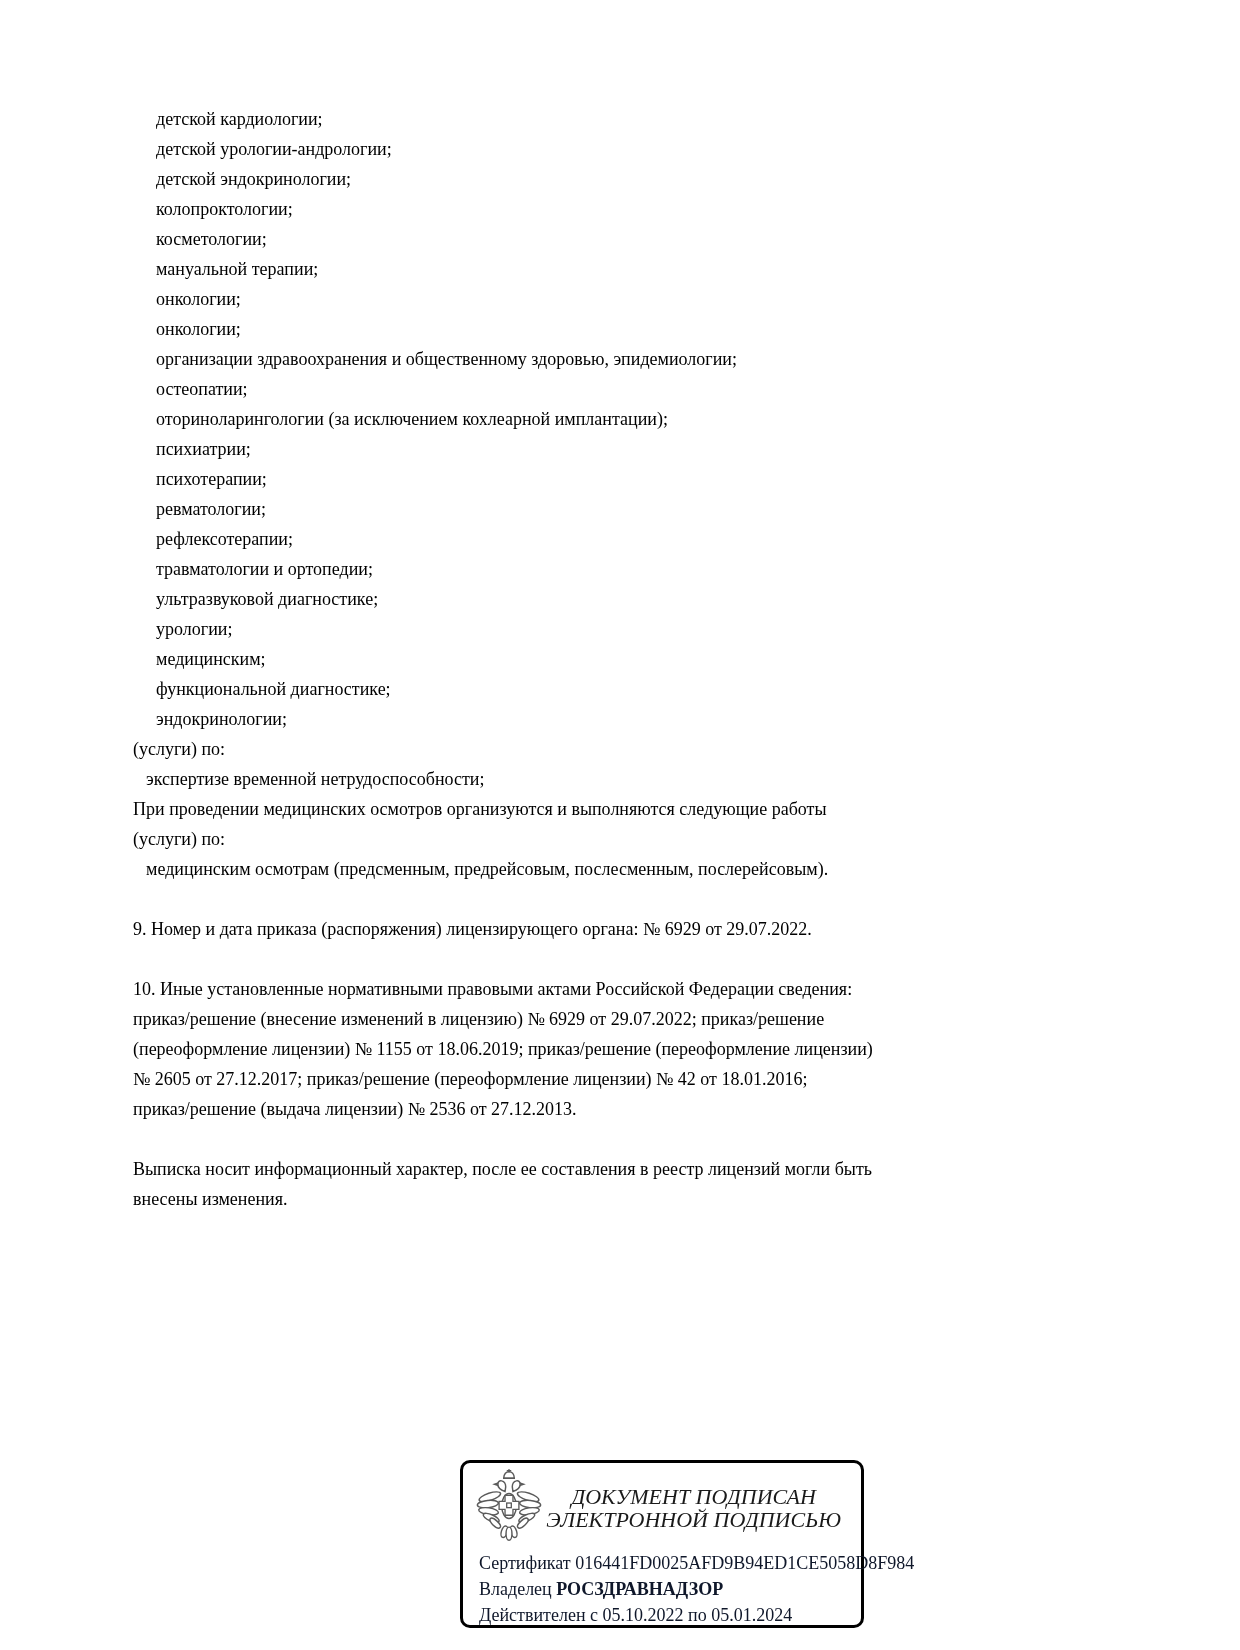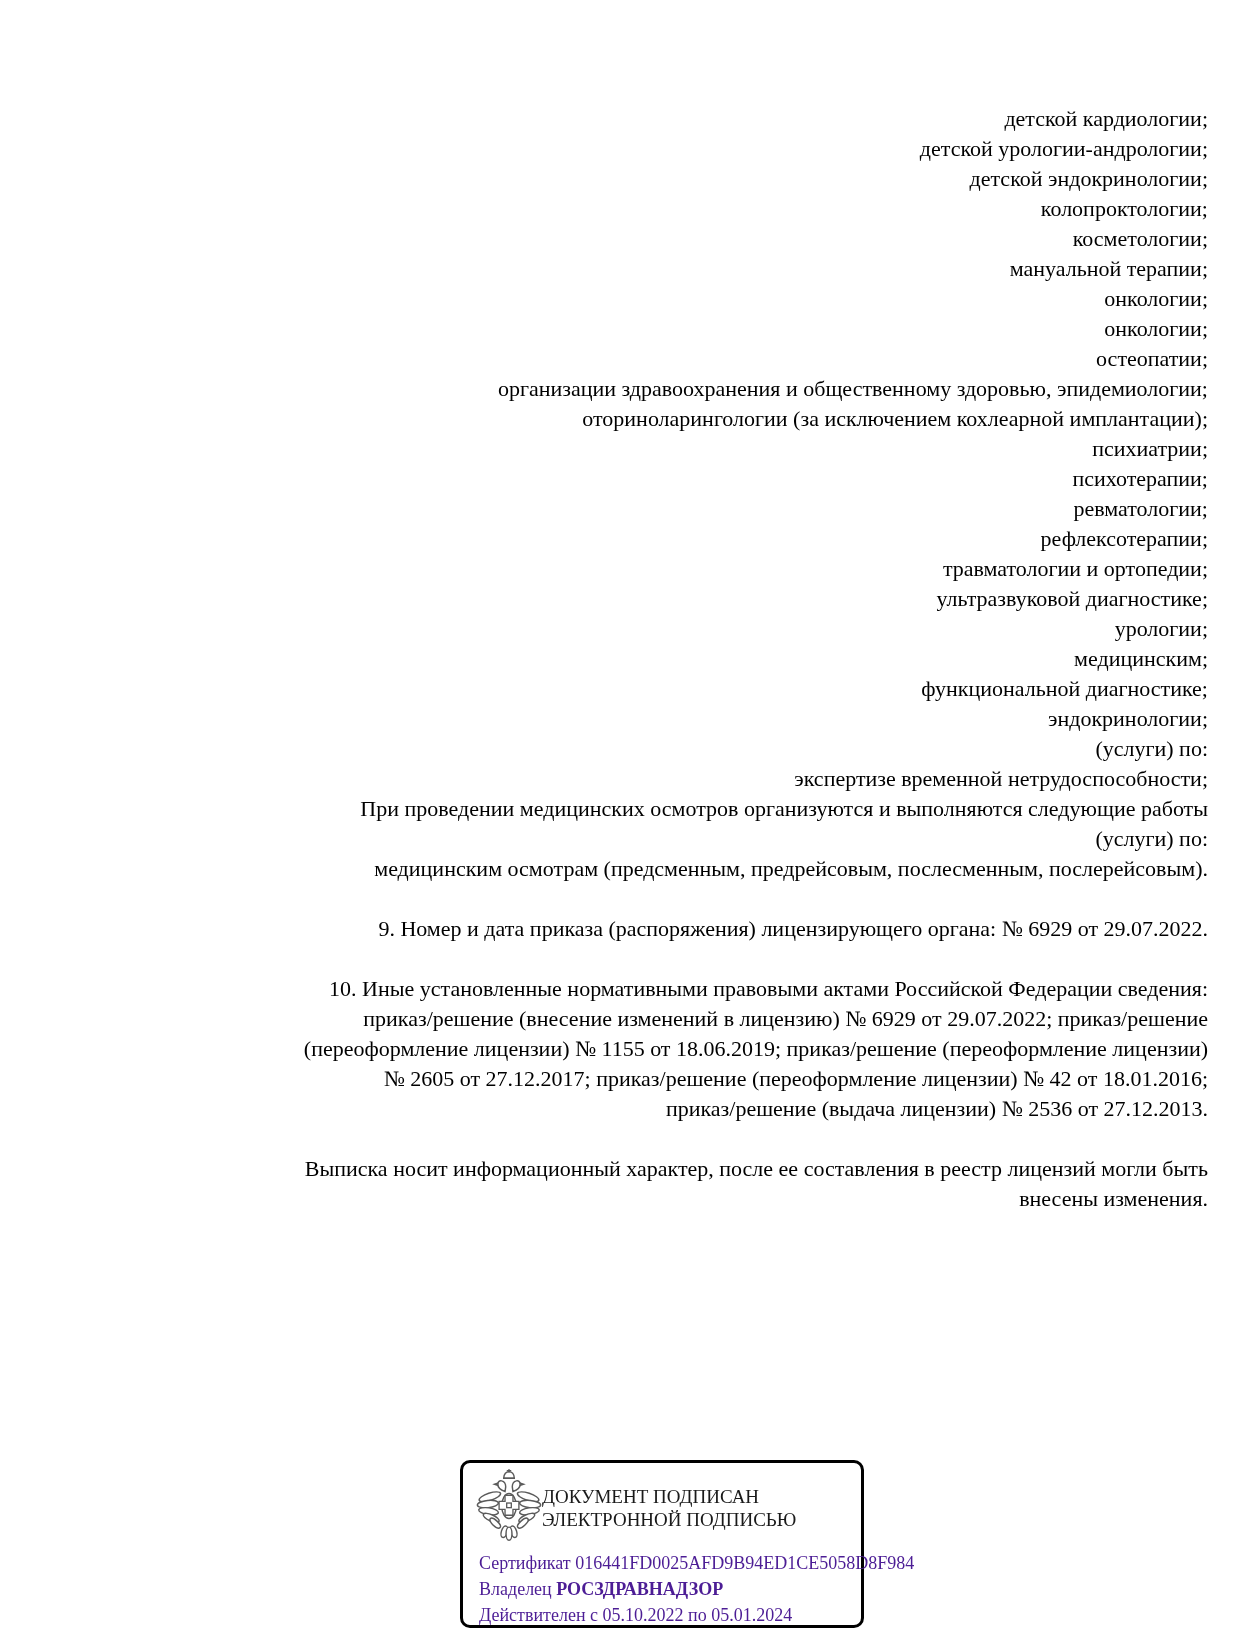--- a/index.html
+++ b/index.html
@@ -10,23 +10,22 @@
     background: #ffffff;
     overflow: hidden;
     font-family: "Liberation Serif", serif;
     color: #000000;
   }
   .doc-body {
     position: absolute;
     left: 133px;
     top: 104px;
     width: 1075px;
-    font-size: 22px;
+    font-size: 18px;
     line-height: 30px;
-    text-align: right;
   }
   .line { white-space: pre; }
   .indent1 { padding-left: 23px; }  
   .indent2 { padding-left: 13px; }  
   .blank { height: 30px; }
   
   .stamp {
     position: absolute;
     left: 460px;
     top: 1460px;
@@ -38,51 +37,53 @@
     background: #ffffff;
   }
   .stamp-top {
     display: flex;
     align-items: center;
     padding: 6px 12px 0 13px;
   }
   .stamp-emblem { flex: 0 0 auto; }
   .stamp-title {
     flex: 1 1 auto;
-    font-size: 19px;
+    text-align: center;
+    font-size: 22px;
     line-height: 23px;
     color: #1a1a1a;
     padding-right: 4px;
+    font-style: italic;
   }
   .stamp-info {
     padding: 3px 0 0 16px;
     font-size: 18px;
     line-height: 26px;
-    color: #4c1d95;
+    color: #0f172a;
   }
   .stamp-info .line { white-space: pre; }
   .bold { font-weight: bold; }
 </style>
 </head>
 <body>
 
 <div class="page">
 
   <div class="doc-body">
     <div>
         <div class="line indent1">детской кардиологии;</div>
         <div class="line indent1">детской урологии-андрологии;</div>
         <div class="line indent1">детской эндокринологии;</div>
         <div class="line indent1">колопроктологии;</div>
         <div class="line indent1">косметологии;</div>
         <div class="line indent1">мануальной терапии;</div>
         <div class="line indent1">онкологии;</div>
         <div class="line indent1">онкологии;</div>
+        <div class="line indent1">организации здравоохранения и общественному здоровью, эпидемиологии;</div>
         <div class="line indent1">остеопатии;</div>
-        <div class="line indent1">организации здравоохранения и общественному здоровью, эпидемиологии;</div>
         <div class="line indent1">оториноларингологии (за исключением кохлеарной имплантации);</div>
         <div class="line indent1">психиатрии;</div>
         <div class="line indent1">психотерапии;</div>
         <div class="line indent1">ревматологии;</div>
         <div class="line indent1">рефлексотерапии;</div>
         <div class="line indent1">травматологии и ортопедии;</div>
         <div class="line indent1">ультразвуковой диагностике;</div>
         <div class="line indent1">урологии;</div>
         <div class="line indent1">медицинским;</div>
         <div class="line indent1">функциональной диагностике;</div>

